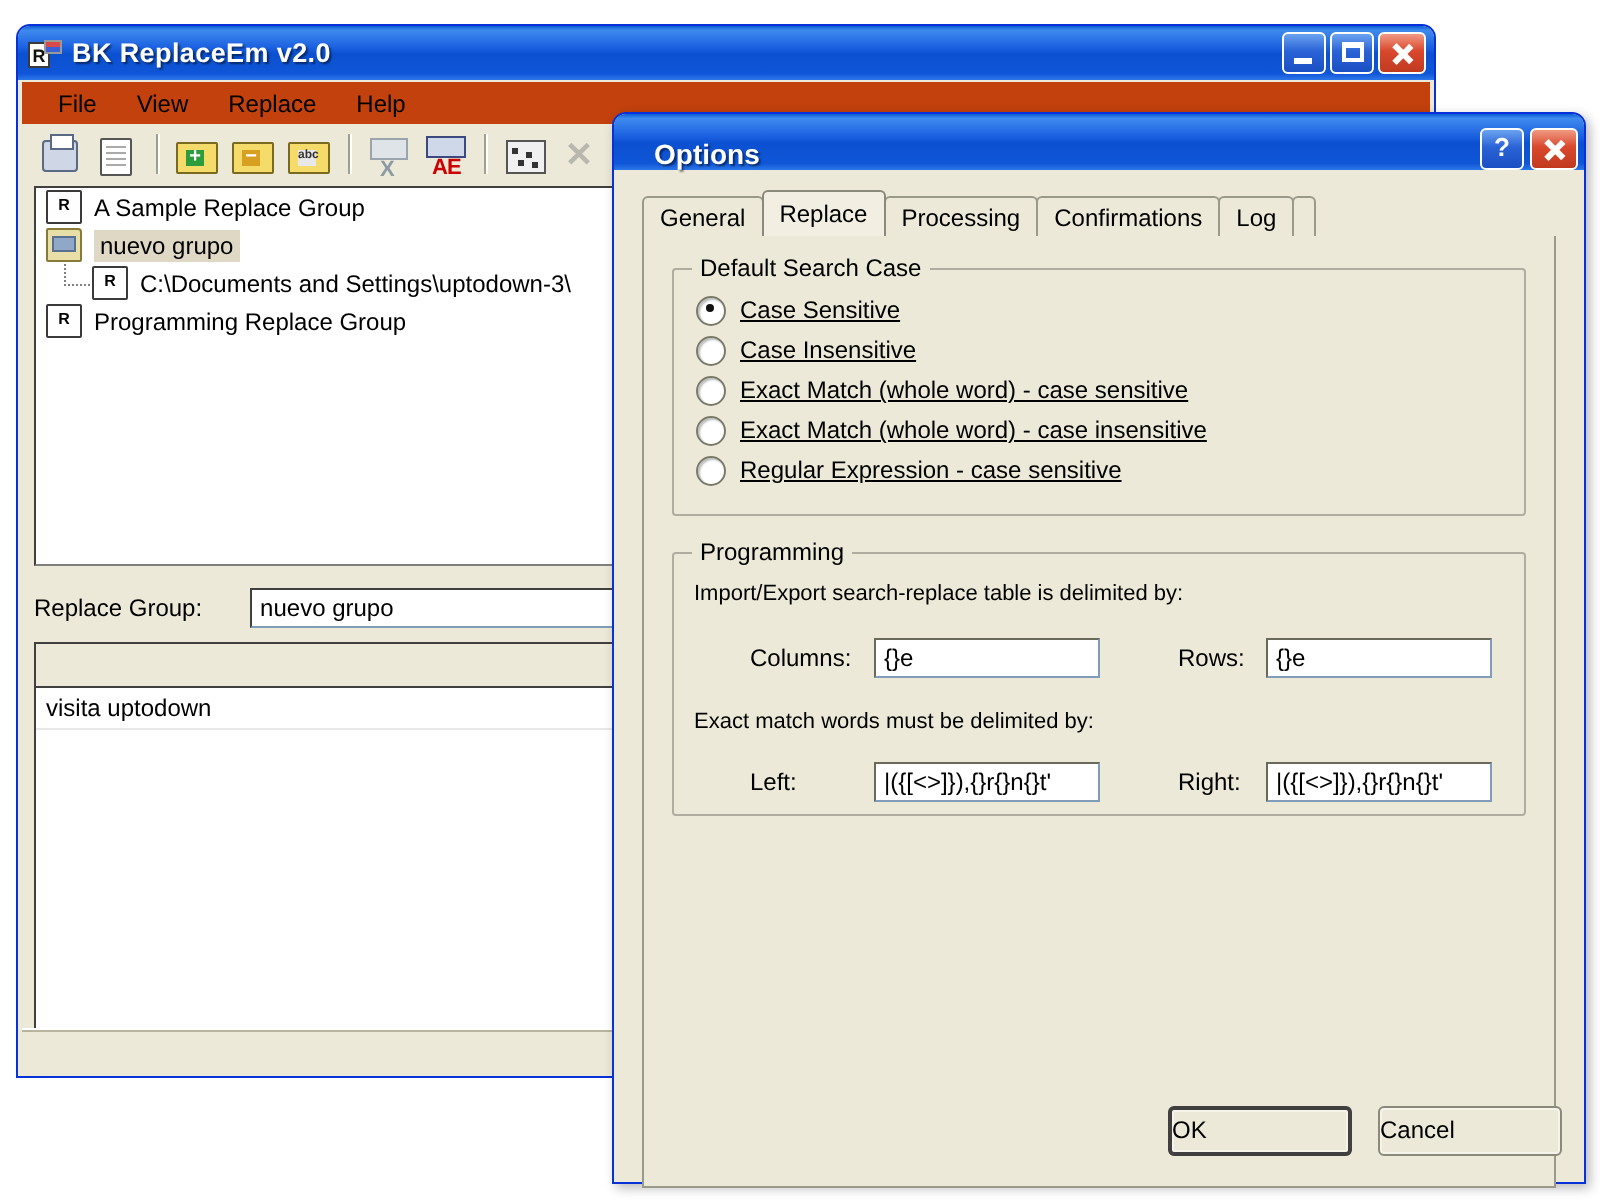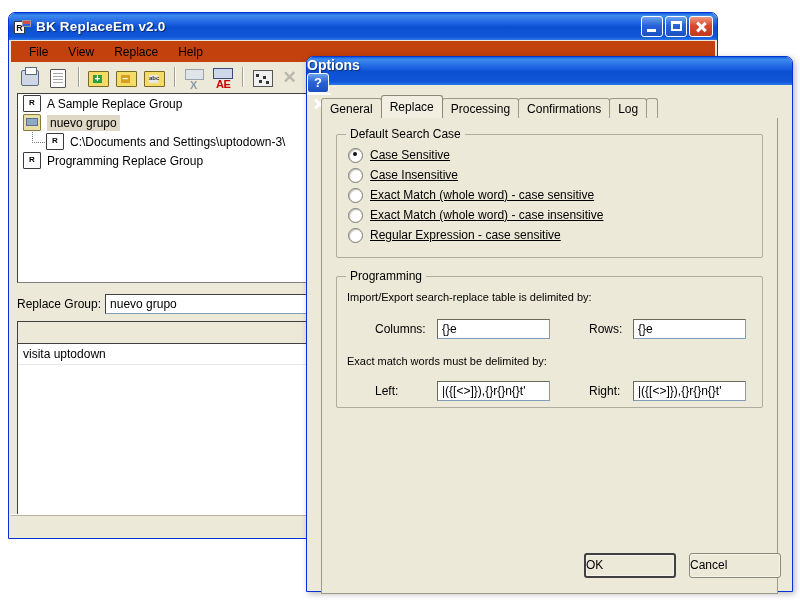--- a/index.html
+++ b/index.html
@@ -259,21 +259,21 @@
     border-left: 1px dotted #808080;
     border-bottom: 1px dotted #808080;
   }
 
   .rg-bar {
     position: absolute;
     left: 8px; top: 278px;
     width: 692px; height: 26px;
     display: flex; align-items: center;
   }
-  .rg-label { font-size: 12px; margin-right: 4px; }
+  .rg-label { font-size: 12px; margin-right: 24px; }
   .rg-input {
     flex: 1 1 auto;
     height: 20px;
     background: #fff;
     border: 1px solid #7f9db9;
     border-top-color: #404040;
     border-left-color: #404040;
     font-size: 12px;
     line-height: 18px;
     padding-left: 4px;
@@ -329,24 +329,23 @@
     border-radius: 7px 7px 0 0;
     box-sizing: border-box;
     box-shadow: 2px 2px 6px rgba(0,0,0,0.28);
   }
   .dlg-titlebar {
     position: absolute; left: 0; top: 0; right: 0; height: 28px;
     background: linear-gradient(to bottom,
         #0a5fd6 0%, #3e8aee 8%, #1b60e0 40%,
         #0b50d0 52%, #0f56d8 88%, #2c77e8 100%);
     border-radius: 6px 6px 0 0;
-    display: flex; align-items: flex-start;
-    padding-left: 0;
-    box-sizing: border-box;
-    flex-direction: column;
+    display: flex; align-items: flex-end;
+    padding-left: 20px;
+    box-sizing: border-box;
   }
   .dlg-title-text {
     color: #fff; font-size: 14px; font-weight: bold;
     text-shadow: 1px 1px 1px rgba(0,0,0,0.5);
     flex: 1 1 auto;
   }
   .dlg-btn {
     width: 22px; height: 21px;
     border: 1px solid #fff; border-radius: 3px;
     box-sizing: border-box; position: relative;

